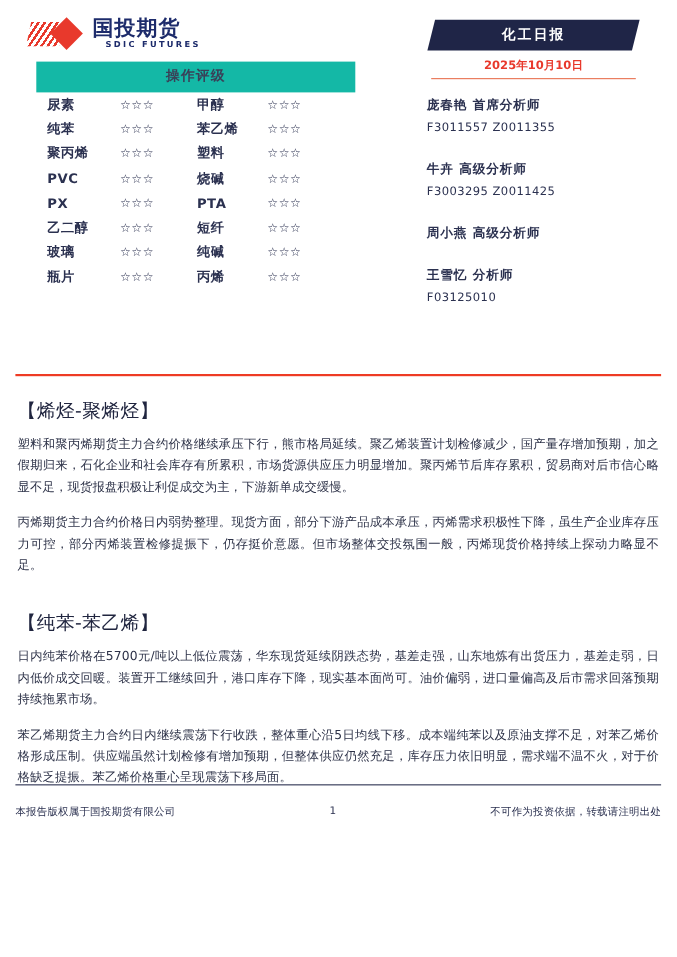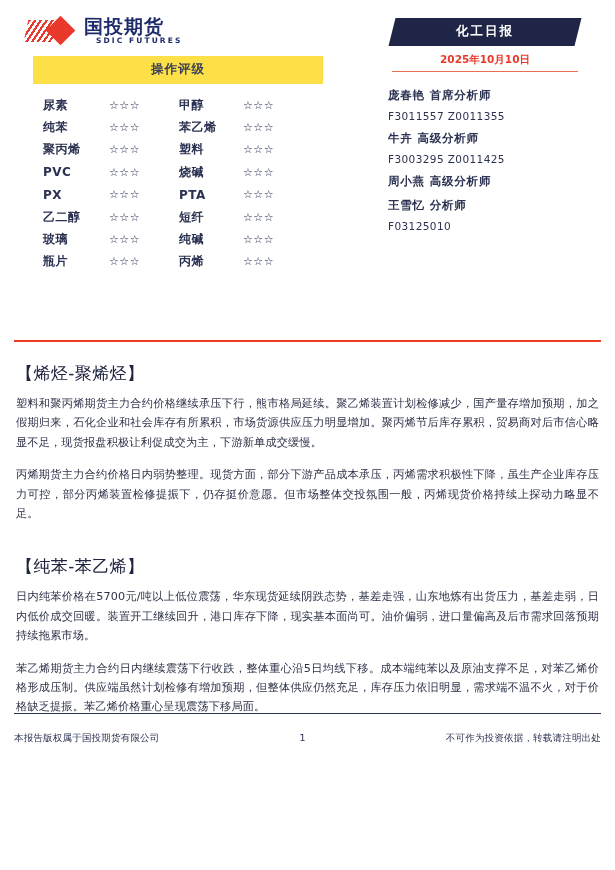--- a/index.html
+++ b/index.html
@@ -77,30 +77,29 @@
   }
 
   
   .rating-box {
     position: absolute;
     left: 33px;
     top: 56px;
     width: 290px;
   }
   .rating-title {
-    background: #fde047;
+    background: #14b8a6;
     text-align: center;
     font-size: 12.5px;
     font-weight: 700;
     color: #3a3f57;
     padding: 5px 0 6px 0;
     letter-spacing: 1px;
   }
   .rating-rows {
-    margin-top: 10px;
   }
   .rating-row {
     display: flex;
     align-items: center;
     height: 22.4px;
     font-size: 12px;
     color: #2b3150;
   }
   .r-name {
     width: 76px;
@@ -161,21 +160,21 @@
     position: absolute;
     left: 388px;
     top: 88px;
     width: 215px;
   }
   .an-name {
     font-size: 11.5px;
     font-weight: 700;
     color: #2b3150;
     letter-spacing: 0.8px;
-    margin-top: 9px;
+    margin-top: 24px;
   }
   .an-name:first-child { margin-top: 0; }
   .an-code {
     font-size: 10.5px;
     color: #2b3150;
     letter-spacing: 0.4px;
     margin-top: 7px;
   }
   .contact {
     position: absolute;

